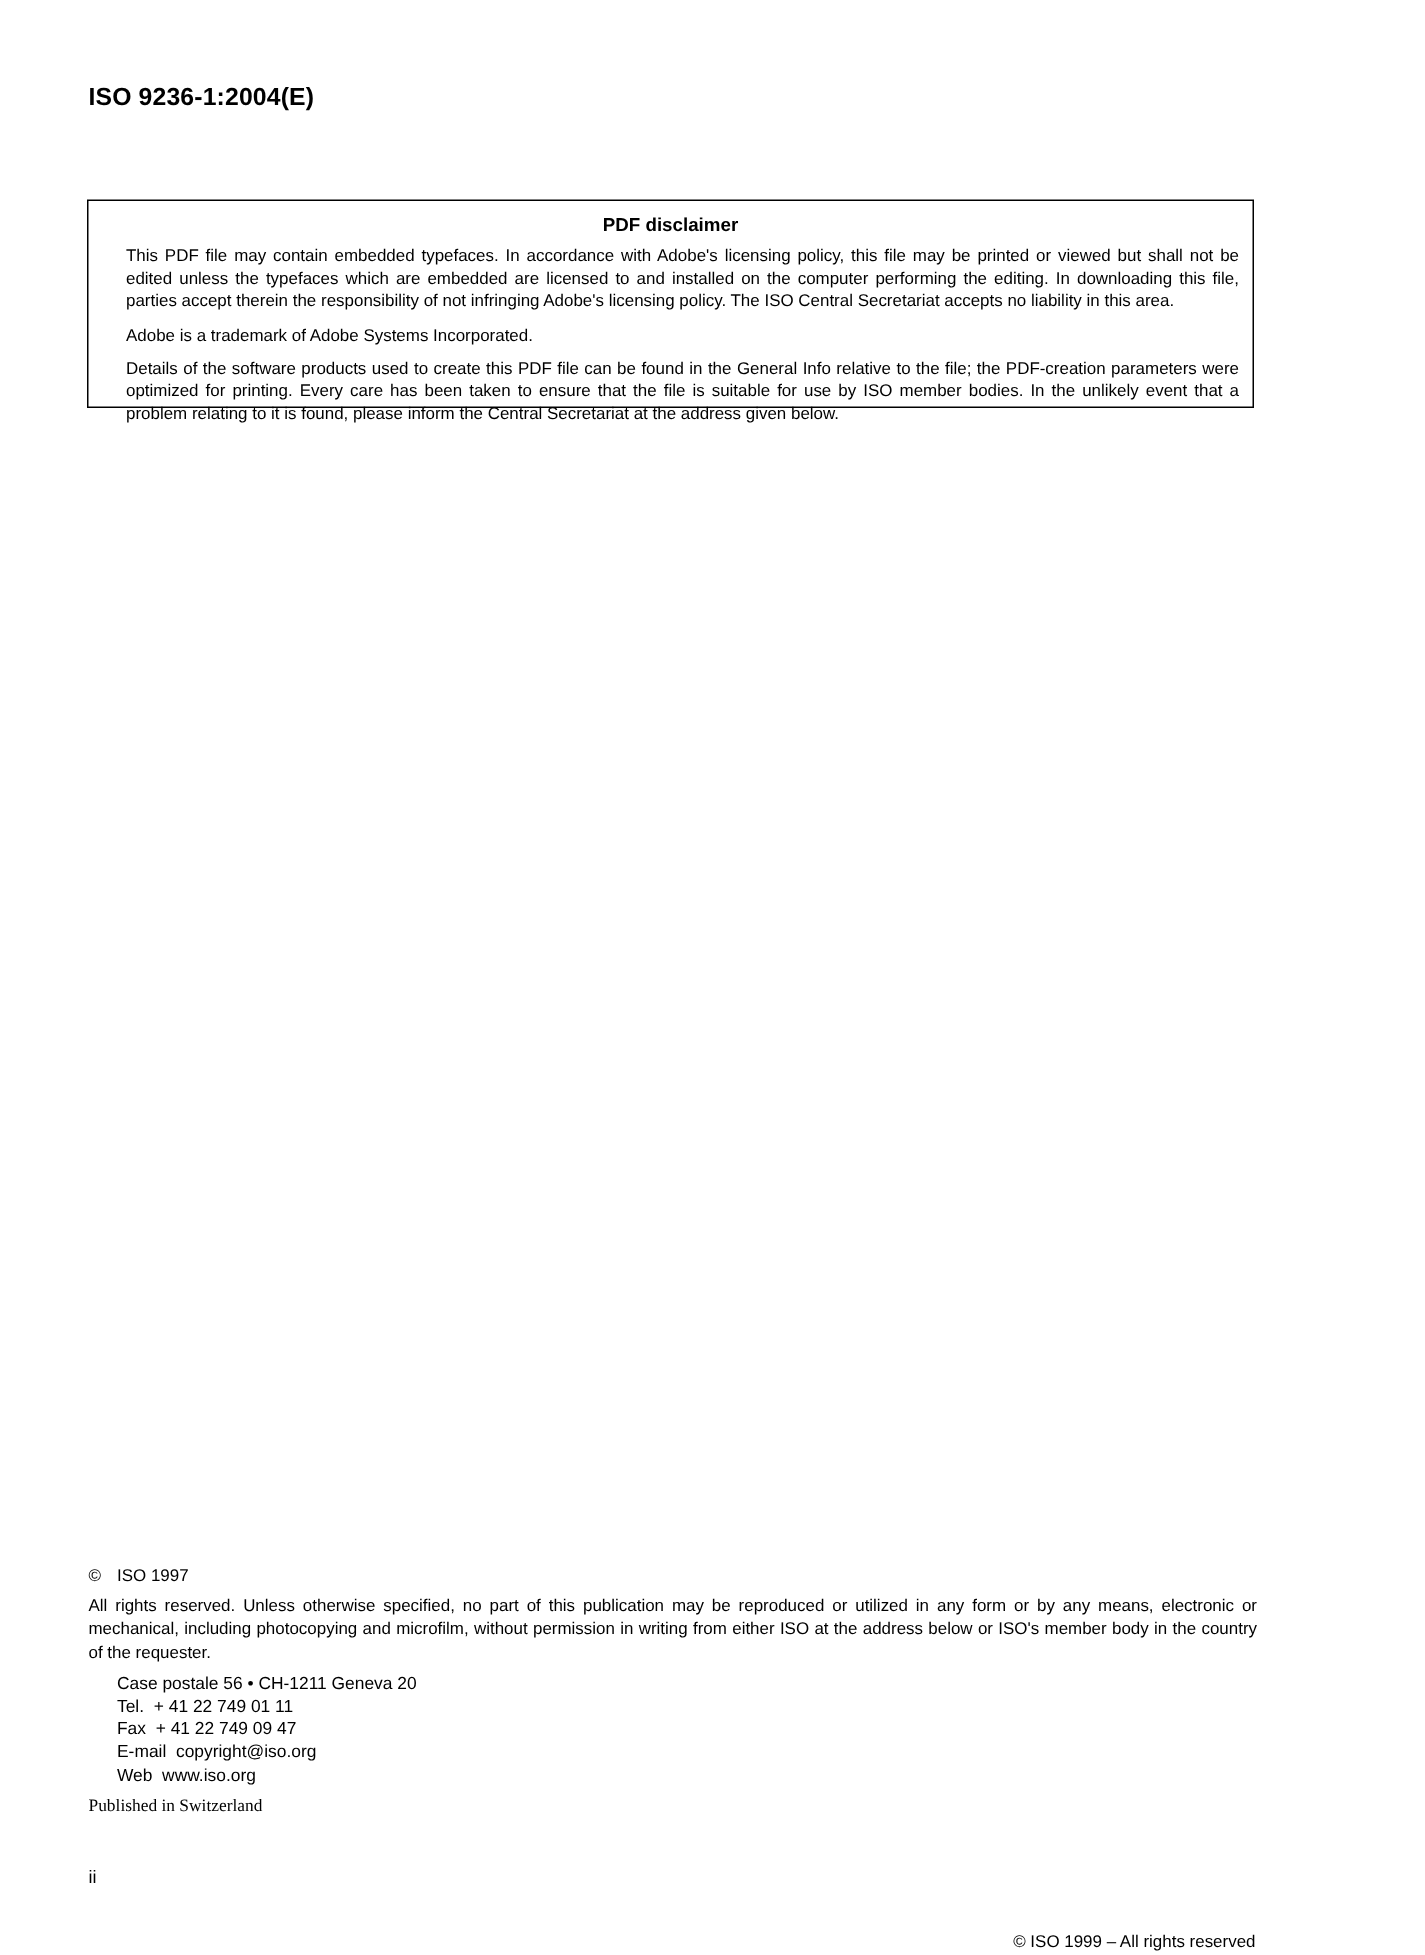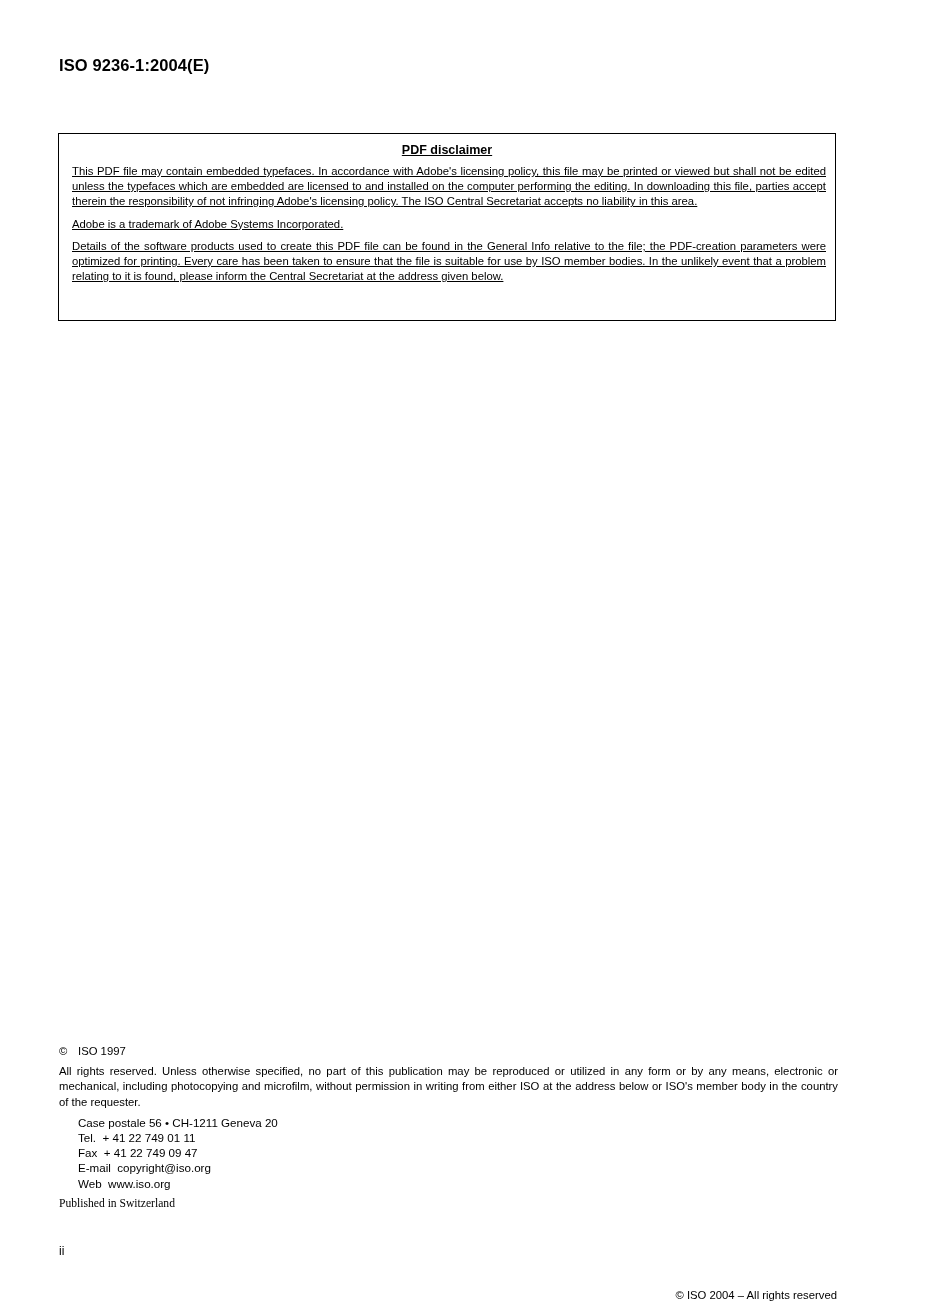--- a/index.html
+++ b/index.html
@@ -1,20 +1,20 @@
 <!DOCTYPE html>
 <html><head>
 <meta charset="utf-8">
 <style>
   html, body { margin: 0; padding: 0; background: #ffffff; }
   body { width: 950px; height: 1303px; position: relative; color: #000; font-family: "Liberation Sans", sans-serif; overflow: hidden; }
   .doc-id { position: absolute; left: 59px; top: 56px; font-size: 16.5px; font-weight: bold; letter-spacing: 0.1px; }
-  .disclaimer-box { position: absolute; left: 58px; top: 133px; width: 778px; height: 188px; border: 1px solid #000; box-sizing: border-box; padding: 8px 9px 0 9px; text-decoration: underline; }
+  .disclaimer-box { position: absolute; left: 58px; top: 133px; width: 778px; height: 139px; border: 1px solid #000; box-sizing: border-box; padding: 8px 9px 0 9px; }
   .disclaimer-title { text-align: center; font-weight: bold; font-size: 12.5px; margin: 1px 0 7px 0; }
-  .disclaimer-p { font-size: 11.3px; line-height: 15.2px; text-align: justify; margin: 0 0 7px 4px; }
+  .disclaimer-p { font-size: 11.3px; line-height: 15.2px; text-align: justify; margin: 0 0 7px 16px; }
   .copyright-block { position: absolute; left: 59px; top: 1044px; width: 779px; font-size: 11.3px; line-height: 15.2px; }
   .copyright-line { margin: 0 0 5px 0; }
   .copyright-line .sym { display: inline-block; width: 19px; }
   .rights-p { margin: 0 0 5px 0; text-align: justify; }
   .office { padding-left: 19px; margin: 0 0 5px 0; font-family: "Liberation Sans", sans-serif; font-size: 11.6px; line-height: 15.2px; }
   .office div { white-space: pre; }
   .published { margin: 0; font-size: 11.6px; font-family: Liberation Serif, serif; }
   .footer-left { position: absolute; left: 59px; top: 1244px; font-size: 12px; }
   .footer-right { position: absolute; right: 113px; top: 1289px; font-size: 11.3px; }
 </style>
@@ -39,13 +39,13 @@
     <div>Case postale 56 • CH-1211 Geneva 20</div>
     <div>Tel.  + 41 22 749 01 11</div>
     <div>Fax  + 41 22 749 09 47</div>
     <div>E-mail  copyright@iso.org</div>
     <div>Web  www.iso.org</div>
   </div>
   <p class="published">Published in Switzerland</p>
 </div>
 
 <div class="footer-left">ii</div>
-<div class="footer-right">© ISO 2004 – All rights reserved</div>
+<div class="footer-right">© ISO 1999 – All rights reserved</div>
 
 </body></html>

